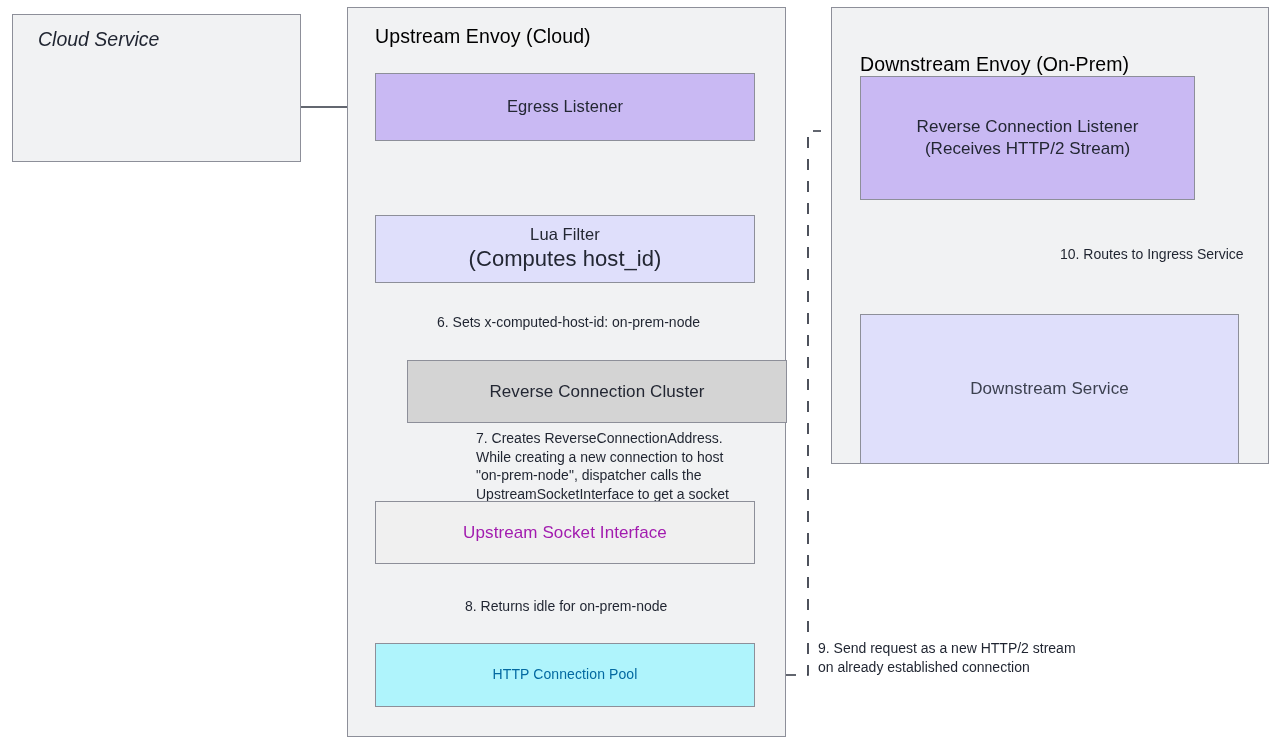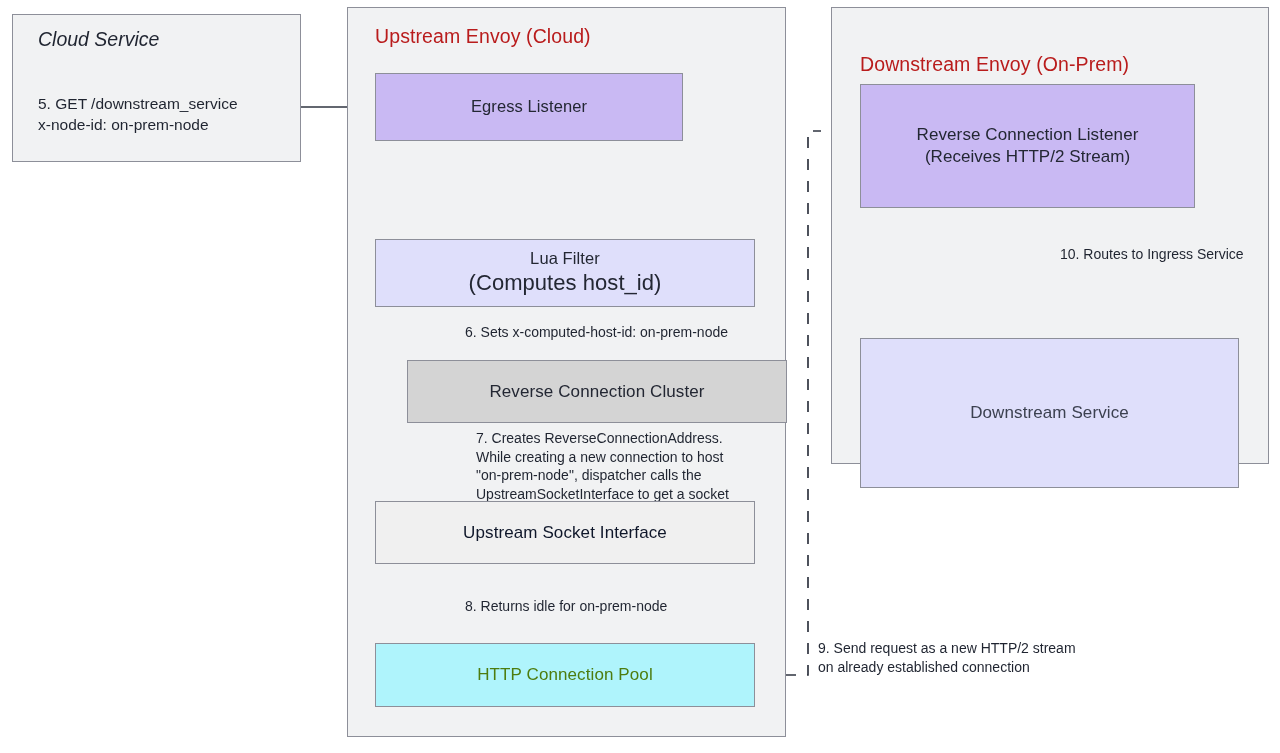--- a/index.html
+++ b/index.html
@@ -24,21 +24,21 @@
 
   
   .panel {
     background: #f1f2f3;
     border: 1.6px solid #8d8f99;
   }
   .panel-title {
     position: absolute;
     font-size: 19.5px;
     line-height: 23px;
-    color: #b91c1c;
+    color: #000000;
     letter-spacing: 0.1px;
     white-space: nowrap;
   }
 
   
   .node {
     border: 1.4px solid #8d8f99;
     display: flex;
     align-items: center;
     justify-content: center;
@@ -53,21 +53,21 @@
   }
   .node-sub {
     font-size: 13px;
     letter-spacing: 0.05px;
     white-space: nowrap;
     display: block;
   }
   .node-inner { padding: 0 6px; }
 
   .fill-purple      { background: #c9b9f3; }
-  .fill-lavender    { background: #dfdffb; margin-top: 24px; }
+  .fill-lavender    { background: #dfdffb; }
   .fill-gray        { background: #d4d4d4; }
   .fill-lightgray   { background: #f0f0f0; }
   .fill-cyan        { background: #aff4fc; }
   .cloud-heading {
     font-size: 19.5px;
     line-height: 23px;
     color: #1f2430;
     white-space: nowrap;
   }
   .cloud-body {
@@ -134,72 +134,70 @@
     </g>
 
     <g>
       <line x1="1048" y1="194" x2="1048" y2="309" stroke="#2f3440" stroke-width="1.7" marker-end="url(#arrowhead)"></line>
     </g>
   </svg>
 
   <div class="abs panel" style="left:12px; top:14px; width:289px; height:148px;">
   </div>
   <div class="abs cloud-heading" style="left:38px; top:28px;font-style:italic;">Cloud Service</div>
-  <div class="abs cloud-body" style="left:38px; top:93px; width:250px;">5. GET /downstream_service
-x-node-id: on-prem-node</div>
 
   <div class="abs panel" style="left:347px; top:7px; width:439px; height:730px;">
   </div>
   <div class="panel-title" style="left:375px; top:25px;">Upstream Envoy (Cloud)</div>
 
-  <div class="abs node fill-purple" style="left:375px; top:73px; width:308px; height:68px;">
+  <div class="abs node fill-purple" style="left:375px; top:73px; width:380px; height:68px;">
     <div class="node-inner">
       <div class="node-title">Egress Listener</div>
     </div>
   </div>
 
   <div class="abs node fill-lavender" style="left:375px; top:215px; width:380px; height:68px;">
     <div class="node-inner">
       <div class="node-title">Lua Filter</div>
       <span class="node-sub" style="font-size:22px;">(Computes host_id)</span>
     </div>
   </div>
 
-  <div class="abs edge-label" style="left:465px; top:313px; width:300px;margin-top:10px;">6. Sets x-computed-host-id: on-prem-node</div>
+  <div class="abs edge-label" style="left:437px; top:313px; width:300px;">6. Sets x-computed-host-id: on-prem-node</div>
 
   <div class="abs node fill-gray" style="left:375px; top:360px; width:380px; height:63px;margin-left:32px;">
     <div class="node-inner">
       <div class="node-title" style="font-size:17px;">Reverse Connection Cluster</div>
     </div>
   </div>
 
   <div class="abs edge-label" style="left:451px; top:429px; width:300px;margin-left:25px;">7. Creates ReverseConnectionAddress.
 While creating a new connection to host
 "on-prem-node", dispatcher calls the
 UpstreamSocketInterface to get a socket</div>
 
   <div class="abs node fill-lightgray" style="left:375px; top:501px; width:380px; height:63px;">
     <div class="node-inner">
-      <div class="node-title" style="font-size:17px; color:#0f172a;">Upstream Socket Interface</div>
+      <div class="node-title" style="font-size:17px; color:#a21caf;">Upstream Socket Interface</div>
     </div>
   </div>
 
   <div class="abs edge-label" style="left:465px; top:597px; width:300px;">8. Returns idle for on-prem-node</div>
 
   <div class="abs node fill-cyan" style="left:375px; top:643px; width:380px; height:64px;">
     <div class="node-inner">
-      <div class="node-title" style="font-size:17px; color:#4d7c0f;">HTTP Connection Pool</div>
+      <div class="node-title" style="font-size:14px; color:#0369a1;">HTTP Connection Pool</div>
     </div>
   </div>
 
   <div class="abs panel" style="left:831px; top:7px; width:438px; height:457px;">
   </div>
   <div class="panel-title" style="left:860px; top:25px;margin-top:28px;">Downstream Envoy (On-Prem)</div>
 
-  <div class="abs node fill-purple" style="left:860px; top:84px; width:335px; height:124px;">
+  <div class="abs node fill-purple" style="left:860px; top:76px; width:335px; height:124px;">
     <div class="node-inner">
       <div class="node-title" style="font-size:17px;">Reverse Connection Listener</div>
       <span class="node-sub" style="font-size:17px;">(Receives HTTP/2 Stream)</span>
     </div>
   </div>
 
   <div class="abs edge-label" style="left:1060px; top:245px; width:220px;">10. Routes to Ingress Service</div>
 
   <div class="abs node fill-lavender" style="left:860px; top:314px; width:379px; height:150px;">
     <div class="node-inner">

